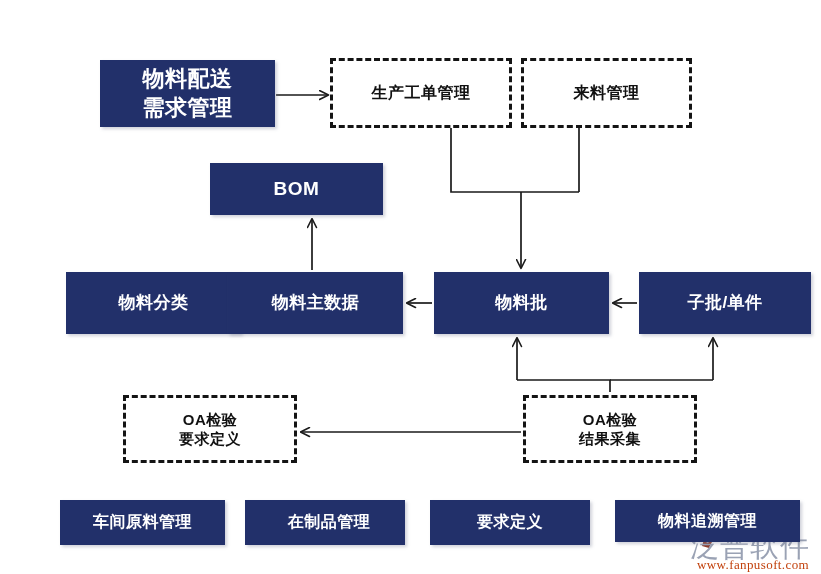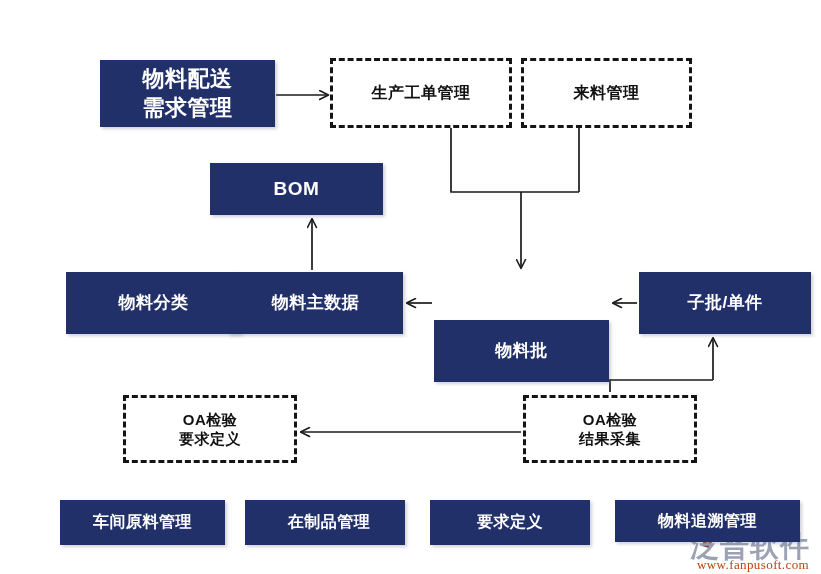--- a/index.html
+++ b/index.html
@@ -57,21 +57,21 @@
     position: absolute;
     z-index: 1;
     user-select: none;
   }
   .wm-text {
     position: absolute;
     left: 690px;
     top: 527px;
     font-family: "Liberation Sans", sans-serif;
     font-size: 29px;
-    font-weight: bold;
+    font-weight: normal;
     color: #9aa2b4;
     letter-spacing: 1px;
     white-space: nowrap;
   }
   .wm-url {
     position: absolute;
     left: 697px;
     top: 557px;
     font-family: "Liberation Serif", serif;
     font-size: 13px;
@@ -144,21 +144,21 @@
       </div>
       <div class="node solid" style="left: 210px; top: 163px; width: 173px; height: 52px; font-size: 19px;">
         <span class="lbl">BOM</span>
       </div>
       <div class="node solid" style="left: 20px; top: 272px; width: 175px; height: 62px; font-size: 17px; margin-left: 46px;">
         <span class="lbl">物料分类</span>
       </div>
       <div class="node solid" style="left: 228px; top: 272px; width: 175px; height: 62px; font-size: 17px;">
         <span class="lbl">物料主数据</span>
       </div>
-      <div class="node solid" style="left: 434px; top: 272px; width: 175px; height: 62px; font-size: 17px; margin-top: 48px;">
+      <div class="node solid" style="left: 434px; top: 272px; width: 175px; height: 62px; font-size: 17px;">
         <span class="lbl">物料批</span>
       </div>
       <div class="node solid" style="left: 639px; top: 272px; width: 172px; height: 62px; font-size: 17px;">
         <span class="lbl">子批/单件</span>
       </div>
       <div class="node dashed" style="left: 123px; top: 395px; width: 174px; height: 68px; font-size: 15px;">
         <span class="lbl">OA检验
 要求定义</span>
       </div>
       <div class="node dashed" style="left: 523px; top: 395px; width: 174px; height: 68px; font-size: 15px;">

